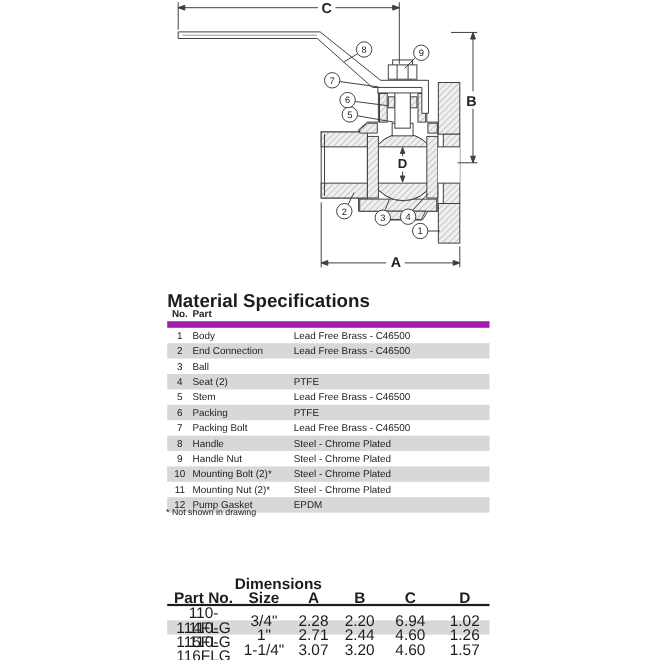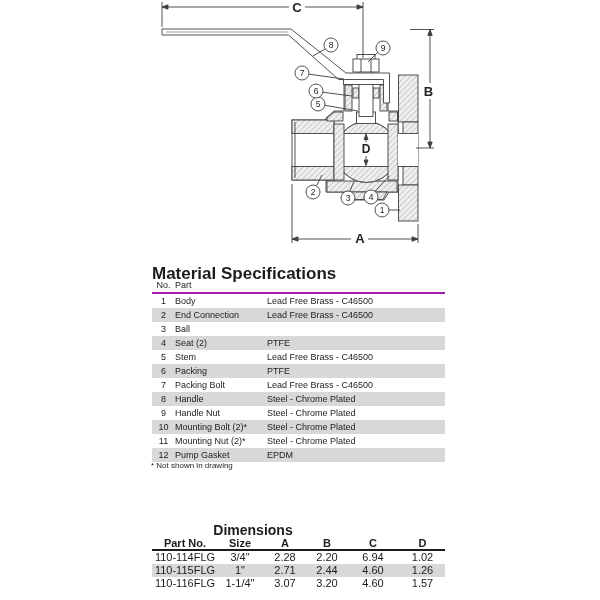--- a/index.html
+++ b/index.html
@@ -9,27 +9,27 @@
     -webkit-font-smoothing:antialiased;
   }
   .abs{position:absolute;}
   
   #drawing{position:absolute;left:0;top:0;}
   
   .ms-title{left:152px;top:264px;width:293px;font-weight:bold;font-size:17px;}
   .ms-table{left:152px;top:279px;width:293px;font-size:9px;}
   .t-row{display:grid;align-items:center;}
   .ms-row{grid-template-columns:23px 92px 1fr;height:14px;line-height:14px;}
-  .ms-head{height:13px;line-height:13px;font-weight:normal;border-bottom:2px solid #a21caf;}
+  .ms-head{height:13px;line-height:13px;font-weight:bold;border-bottom:6px solid #a21caf;}
   .c-no{text-align:center;}
   .r-alt{background:#d8d8d8;}
   .footnote{left:151px;top:461px;font-size:8px;}
   
   .dim-title{left:152px;top:522px;width:202px;text-align:center;font-weight:bold;font-size:14px;}
-  .dim-table{left:152px;top:537px;width:293px;font-size:11px;}
+  .dim-table{left:152px;top:537px;width:293px;font-size:14px;}
   .dim-row{grid-template-columns:66px 44px 46px 38px 54px 45px;height:13px;line-height:13px;text-align:center;}
   .dim-head{height:12px;line-height:12px;font-weight:bold;border-bottom:2px solid #1c1c1c;}
   .dim-head div{font-weight:bold;}
   
   .dimlbl{font:bold 13px "Liberation Sans",sans-serif;fill:#222;}
   .dimlblD{font:bold 12px "Liberation Sans",sans-serif;fill:#222;}
   .callnum{font:8.5px "Liberation Sans",sans-serif;fill:#222;}
 </style>
 </head>
 <body>

